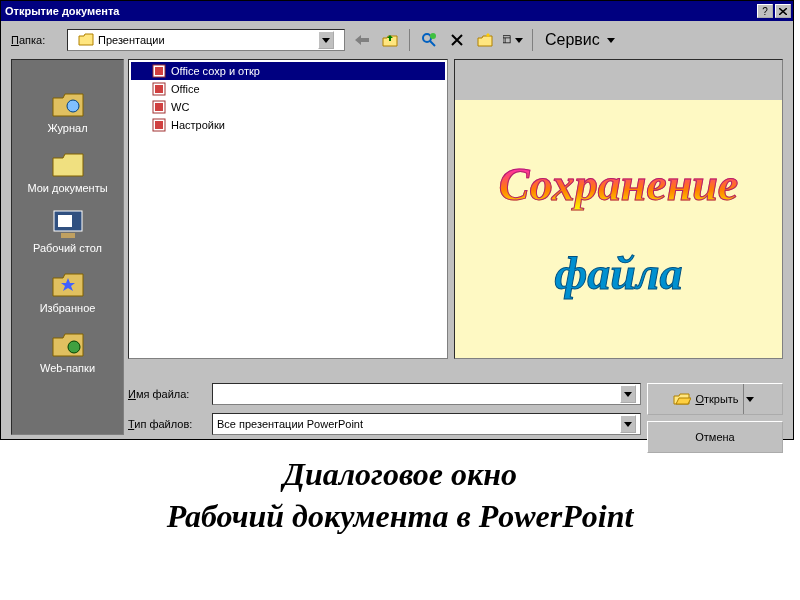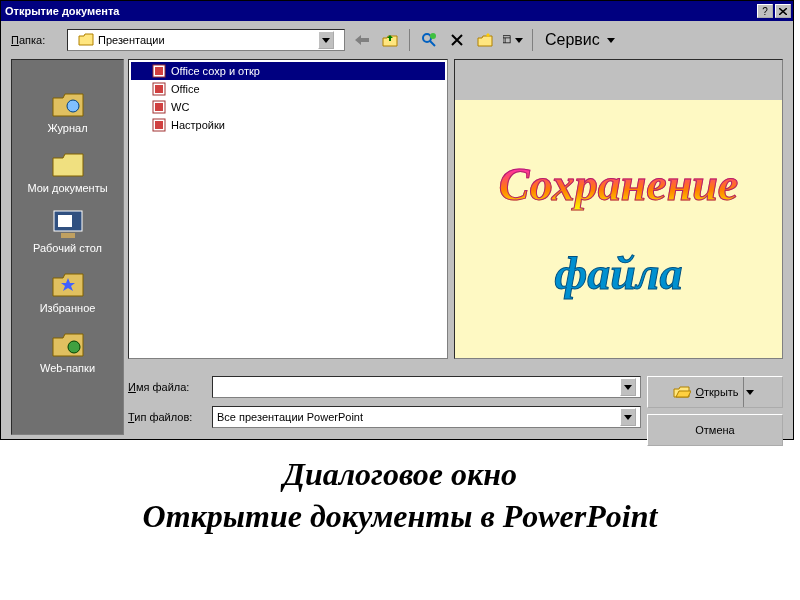--- a/index.html
+++ b/index.html
@@ -36,21 +36,21 @@
 .file-item { display: flex; align-items: center; height: 18px; padding: 0 20px; gap: 4px; cursor: pointer; }
 .file-item.selected { background: #000080; color: #fff; }
 .file-item .file-ico { width: 16px; height: 16px; flex-shrink: 0; display: flex; align-items: center; justify-content: center; }
 
 .preview-panel { flex: 1; border: 1px inset #808080; background: #c0c0c0; display: flex; flex-direction: column; }
 .preview-inner { margin-top: 40px; flex: 1; background: #fef9c3; display: flex; flex-direction: column; align-items: center; justify-content: center; gap: 36px; }
 .preview-word { font-family: "Times New Roman", serif; font-size: 46px; font-weight: bold; font-style: italic; }
 .preview-word.w1 { background: linear-gradient(180deg, #ff00ff 0%, #ff8000 60%, #ffff00 100%); -webkit-background-clip: text; background-clip: text; color: transparent; -webkit-text-stroke: 1px #b02070; }
 .preview-word.w2 { color: #0090d0; -webkit-text-stroke: 1px #005080; }
 
-.lower-area { display: flex; margin-top: 17px; gap: 6px; }
+.lower-area { display: flex; margin-top: 24px; gap: 6px; }
 .fields-col { flex: 1; display: flex; flex-direction: column; gap: 8px; }
 .field-row { display: flex; align-items: center; gap: 8px; }
 .field-label { width: 76px; font-size: 11px; }
 .field-label u { text-decoration: underline; }
 .field-input { flex: 1; height: 22px; border: 1px inset #808080; background: #fff; display: flex; align-items: center; padding: 0 4px; text-align: right; }
 .field-input .dd-arrow { background: #c0c0c0; border: 1px outset #fff; width: 16px; height: 18px; margin-left: auto; display: flex; align-items: center; justify-content: center; }
 .btn-col { width: 136px; display: flex; flex-direction: column; gap: 6px; }
 .btn3d { height: 32px; border: 1px outset #fff; background: #c0c0c0; display: flex; align-items: center; justify-content: center; gap: 4px; cursor: pointer; font-size: 11px; }
 .btn3d .split { border-left: 1px solid #808080; height: 100%; width: 14px; display: flex; align-items: center; justify-content: center; }
 
@@ -269,14 +269,14 @@
           </div>
         </div>
       </div>
 
     </div>
   </div>
 </div>
 
 <div class="caption">
   <div>Диалоговое окно</div>
-  <div>Открытие документы в PowerPoint</div>
+  <div>Рабочий документа в PowerPoint</div>
 </div>
 
 </body></html>

